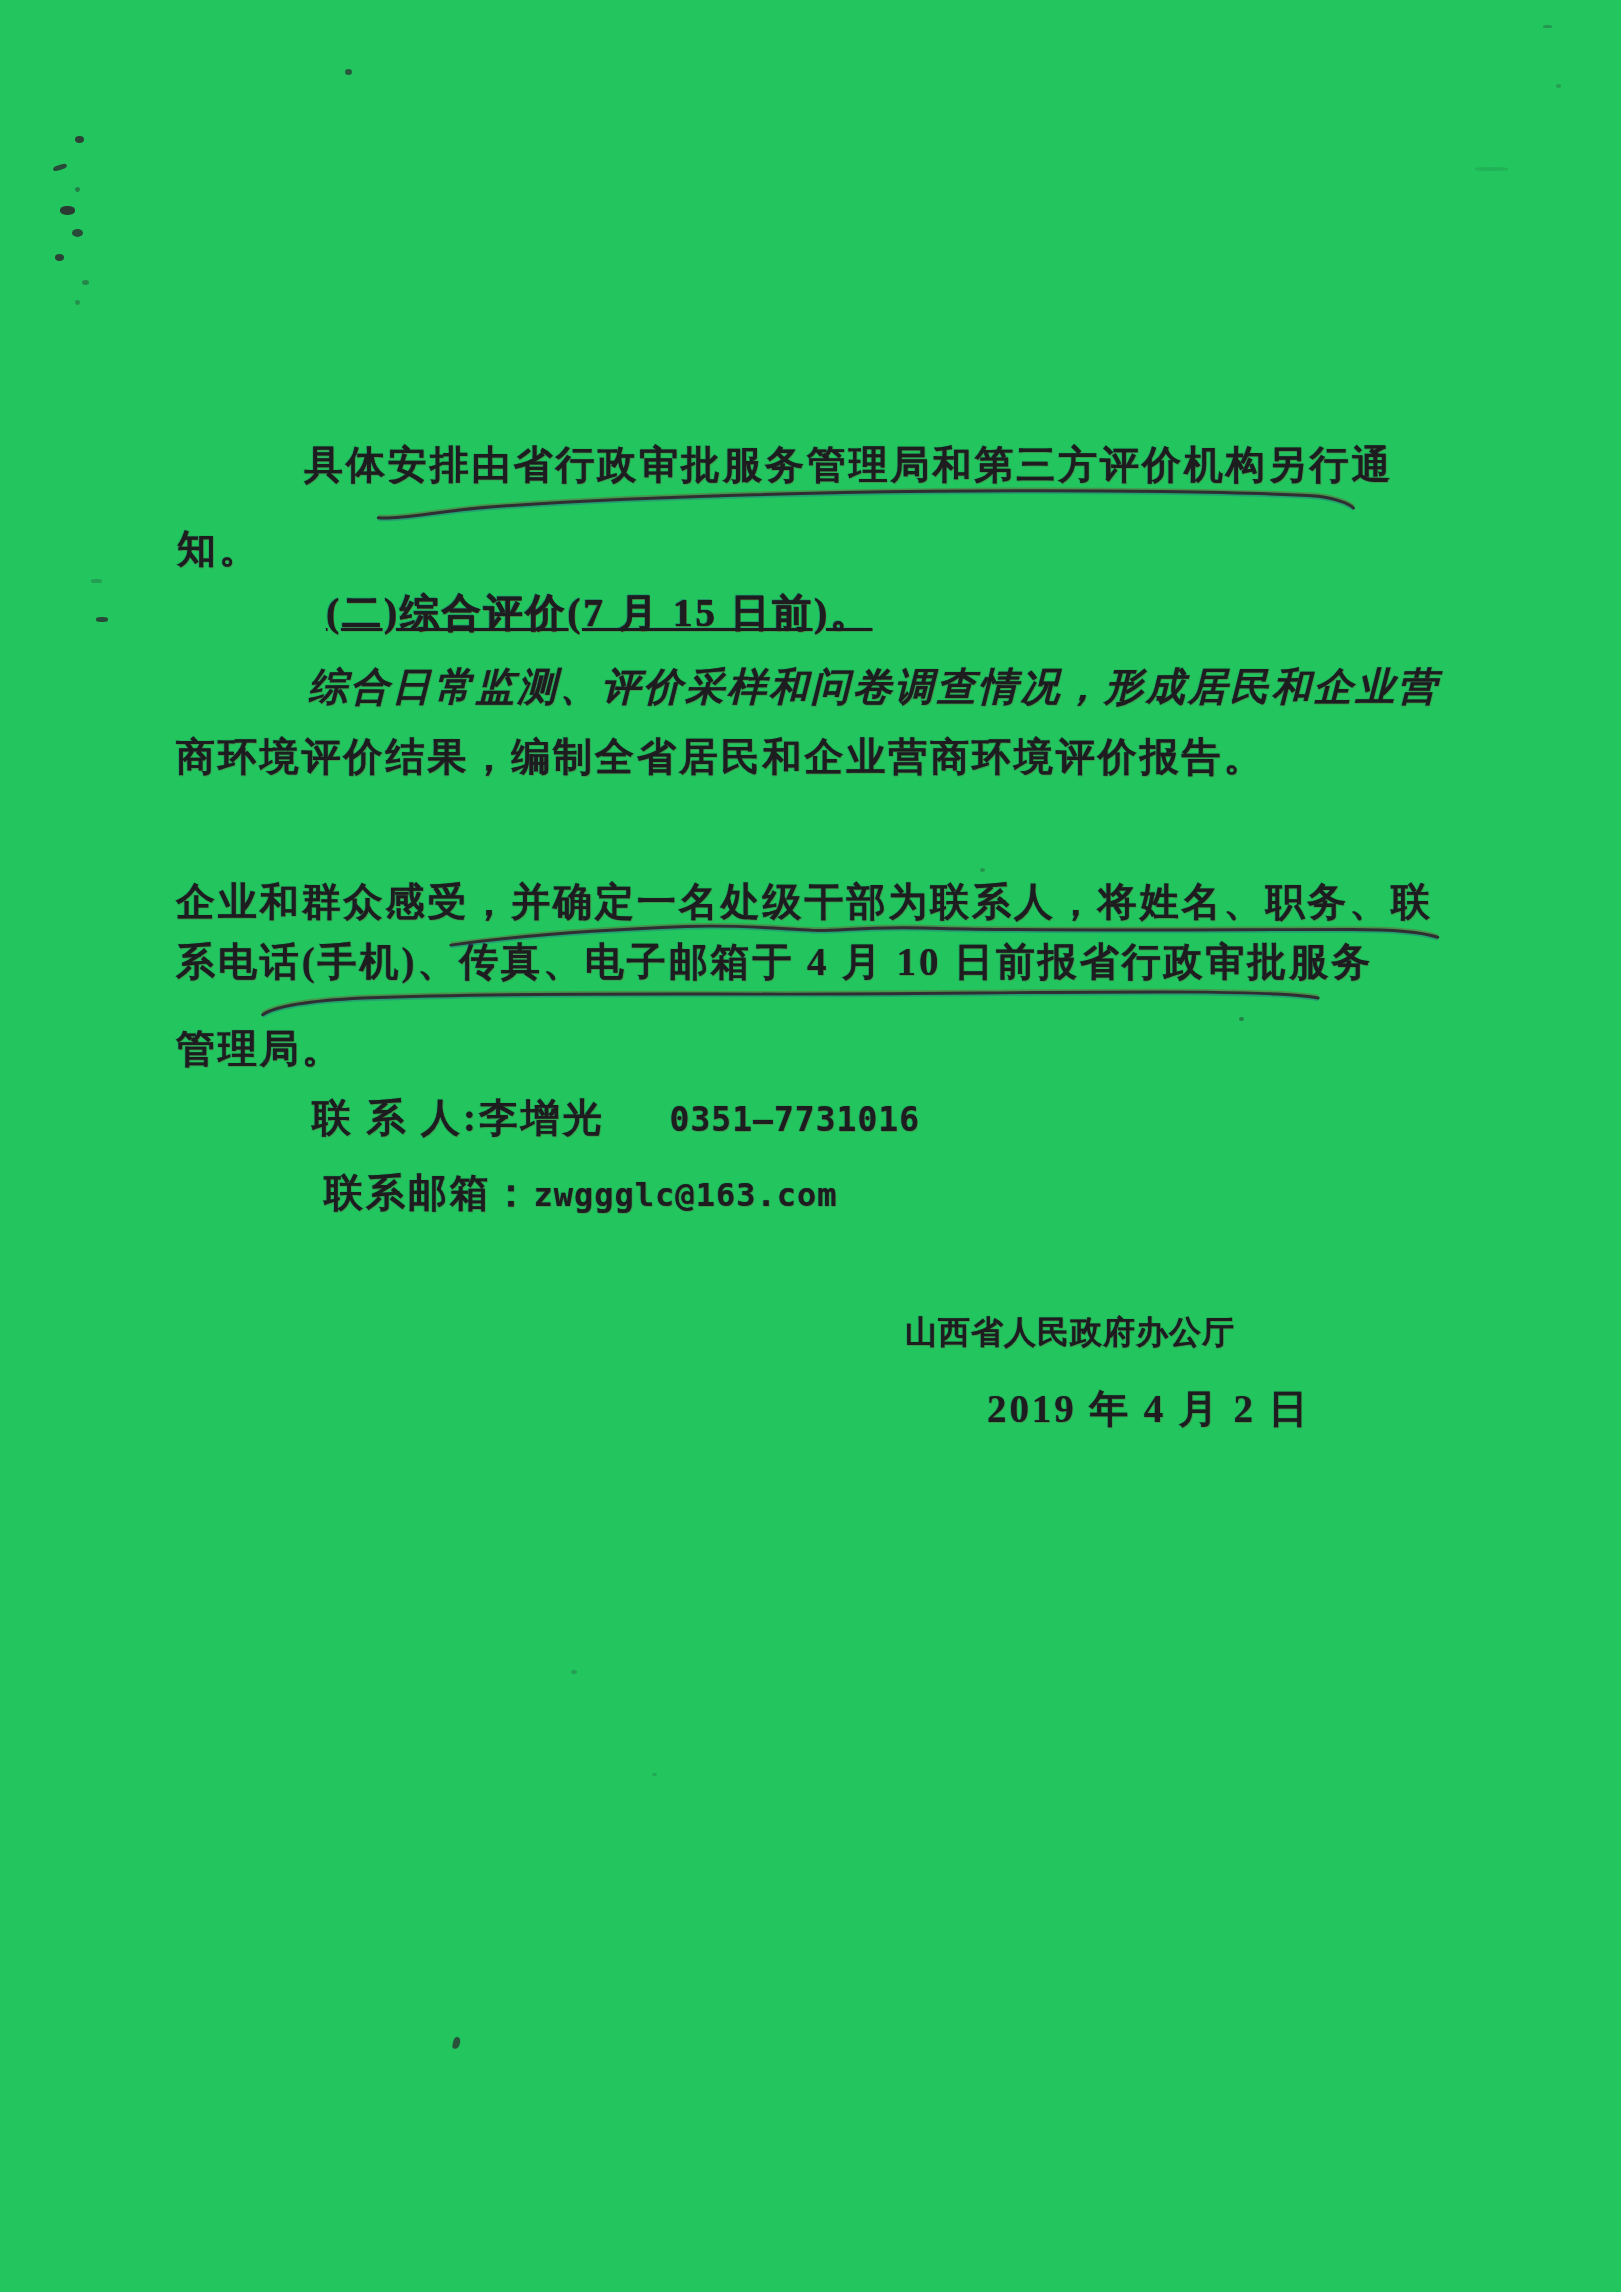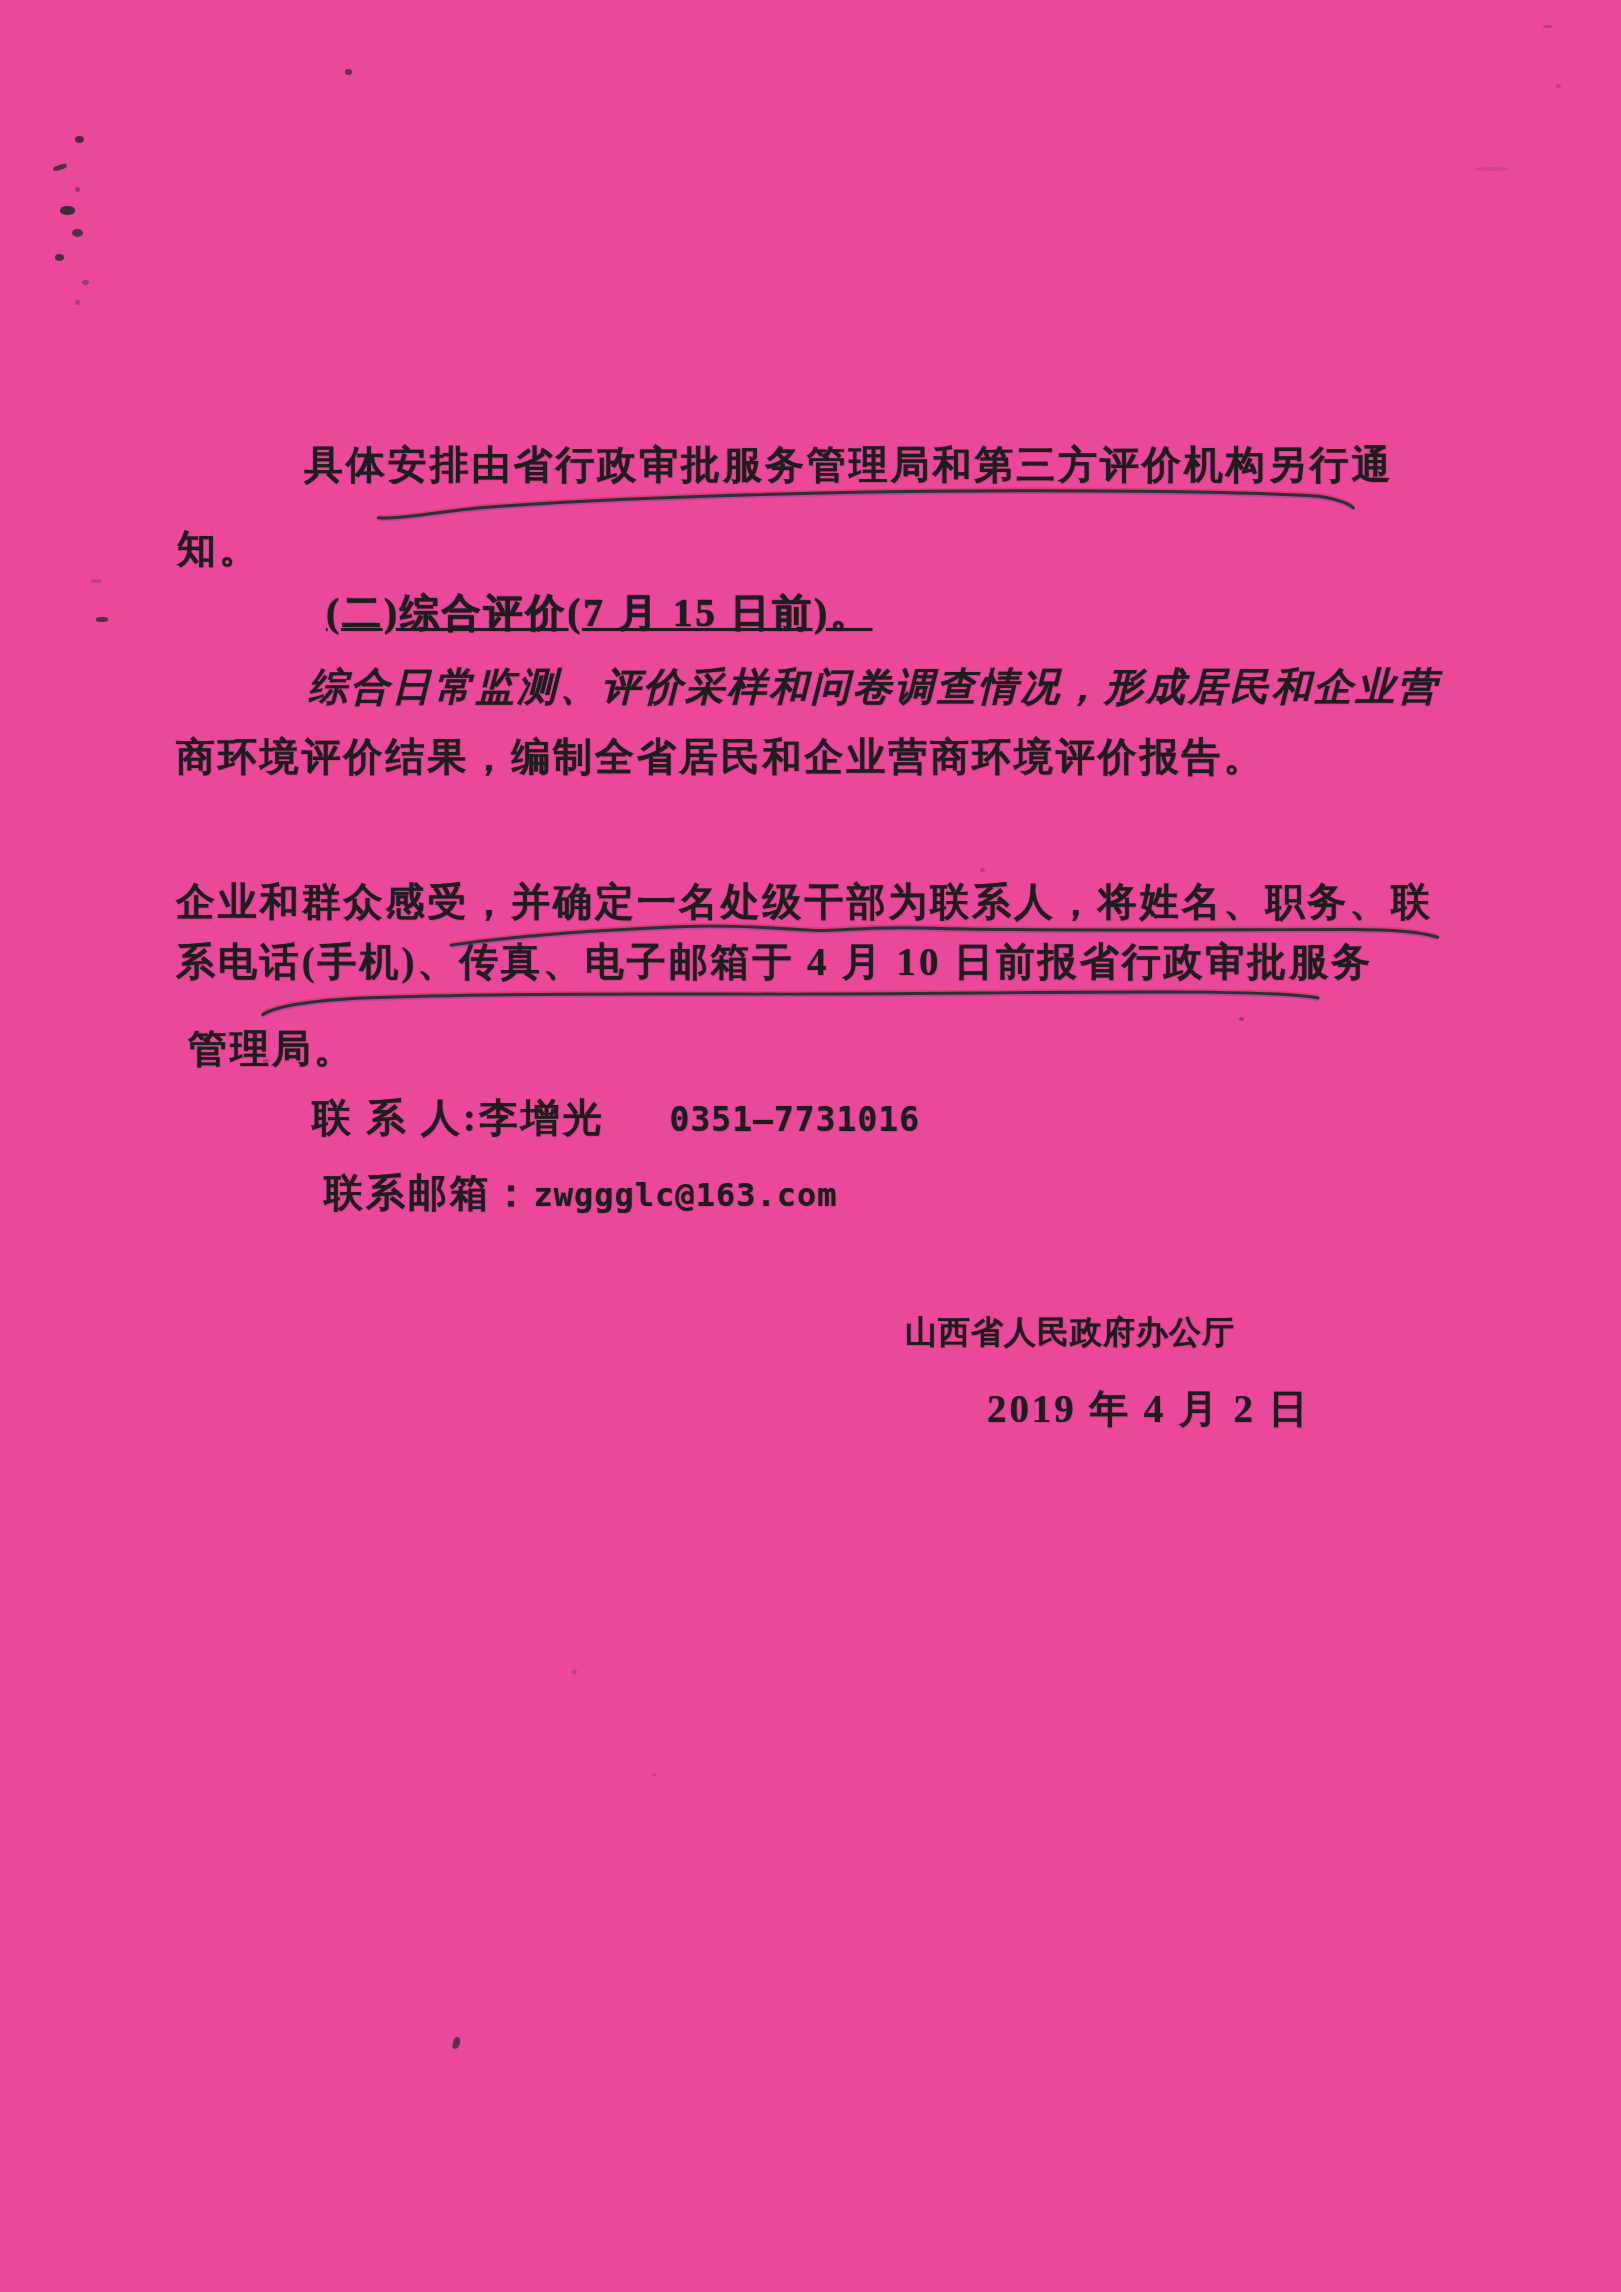--- a/index.html
+++ b/index.html
@@ -1,19 +1,19 @@
 <!DOCTYPE html>
 <html><head>
 <meta charset="utf-8">
 <style>
   html,body{margin:0;padding:0;background:#e8e8e8;}
   .page{
     position:relative;
     width:1621px;height:2293px;
-    background:#ec4899;
+    background:#22c55e;
     overflow:hidden;
     font-family:"Liberation Serif","DejaVu Serif",serif;
     color:#1d1d20;
   }
   .tline{
     position:absolute;
     font-size:39px;
     font-weight:bold;
     letter-spacing:2.9px;
     white-space:nowrap;
@@ -42,21 +42,21 @@
 
 <div class="page">
 
   <div class="tline" style="left:304px;top:438px;">具体安排由省行政审批服务管理局和第三方评价机构另行通</div>
   <div class="tline" style="left:177px;top:522px;">知。</div>
   <div class="tline heavy" style="left:326px;top:586px;">(二)综合评价(7 月 15 日前)。</div>
   <div class="tline" style="left:308px;top:660px;font-style:italic;">综合日常监测、评价采样和问卷调查情况，形成居民和企业营</div>
   <div class="tline" style="left:176px;top:730px;">商环境评价结果，编制全省居民和企业营商环境评价报告。</div>
   <div class="tline" style="left:176px;top:875px;">企业和群众感受，并确定一名处级干部为联系人，将姓名、职务、联</div>
   <div class="tline" style="left:176px;top:911px;margin-top:24px;">系电话(手机)、传真、电子邮箱于 4 月 10 日前报省行政审批服务</div>
-  <div class="tline" style="left:176px;top:1022px;margin-left:12px;">管理局。</div>
+  <div class="tline" style="left:176px;top:1022px;">管理局。</div>
 
   <div class="tline" style="left:312px;top:1091px;">
     <span>联 系 人:</span><span>李增光</span><span class="gap"></span><span class="mono phone">0351—7731016</span>
   </div>
   <div class="tline" style="left:324px;top:1166px;">
     <span>联系邮箱：</span><span class="mono email">zwggglc@163.com</span>
   </div>
 
   <div class="tline" style="left:905px;top:1311px;font-size:32px;letter-spacing:1px;">山西省人民政府办公厅</div>
   <div class="tline" style="left:987px;top:1382px;">2019 年 4 月 2 日</div>

